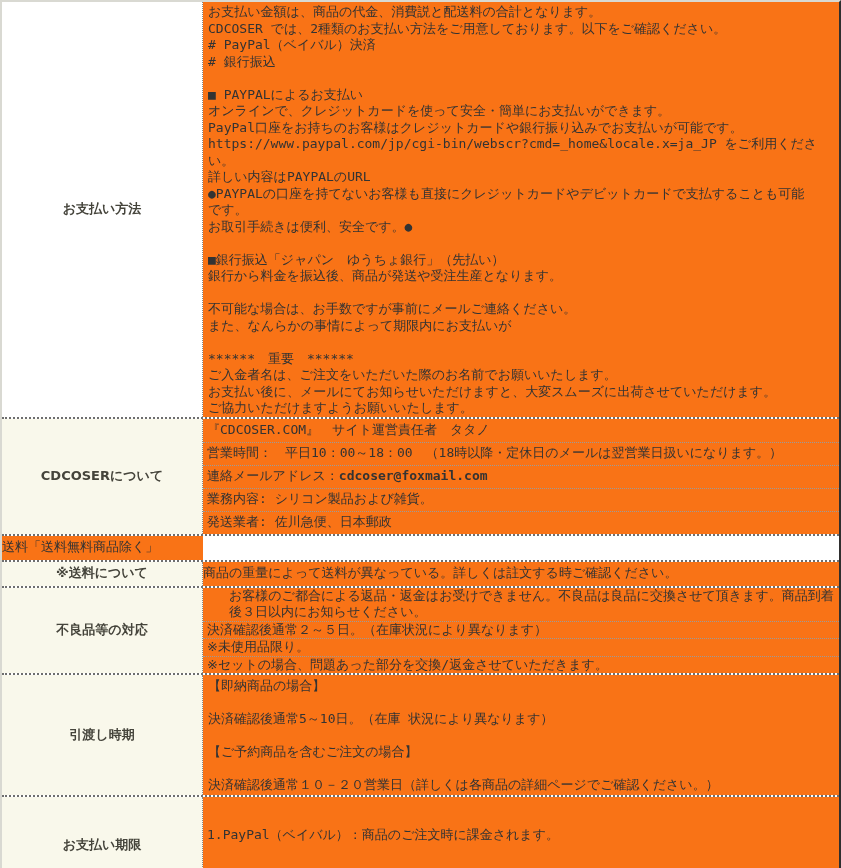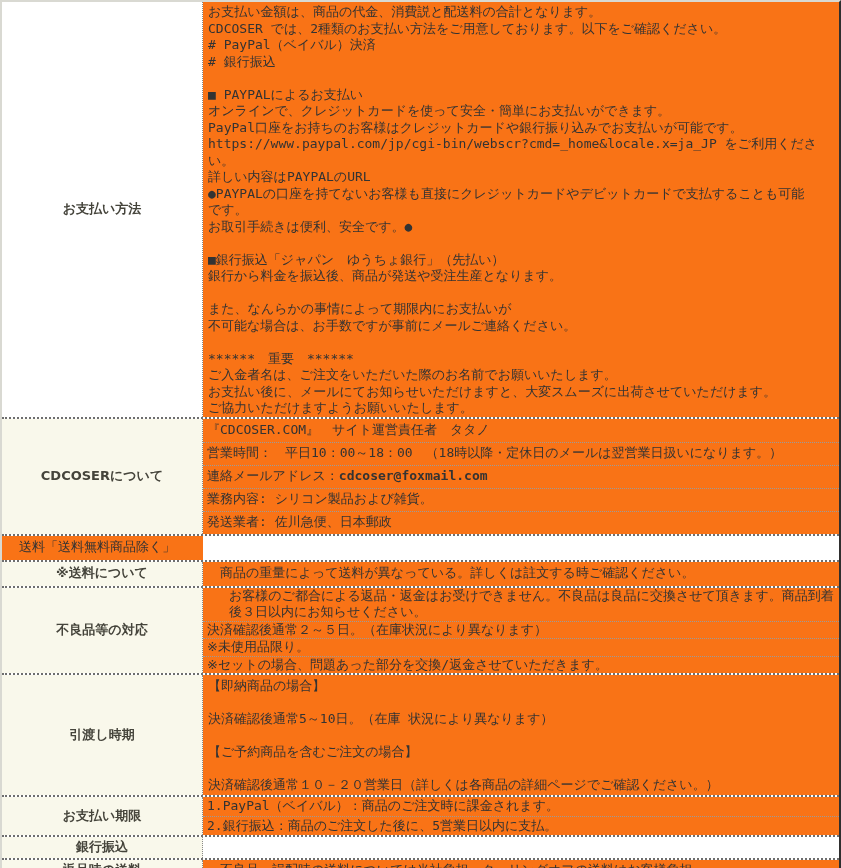--- a/index.html
+++ b/index.html
@@ -38,24 +38,24 @@
   .sub-row{
     padding:0 4px;
     display:flex;align-items:center;
     white-space:pre-wrap;
     box-sizing:border-box;
     word-break:break-all;
   }
   .s2 .sub-row{min-height:23px;}
   .s5 .sub-row{min-height:16px;}
   .s5 .sub-row:first-child{min-height:33px;margin-left:22px;}
-  .s7 .sub-row{min-height:19px;}
+  .s7 .sub-row{min-height:19px;margin-top:29px;}
   .single{
     display:flex;align-items:center;
-    padding:1px 17px;
+    padding:1px 0;
     white-space:pre-wrap;
     box-sizing:border-box;
     word-break:break-all;
   }
   .s1{min-height:396px;}
   .s3 .single,.s4 .single{min-height:24px;}
   .s6 .lines{padding-top:3px;}
   .s6{min-height:120px;}
   .s8 .single{min-height:20px;}
   .s9 .single{min-height:18px;}
@@ -80,22 +80,22 @@
         <div class="line">PayPal口座をお持ちのお客様はクレジットカードや銀行振り込みでお支払いが可能です。</div>
         <div class="line">https://www.paypal.com/jp/cgi-bin/webscr?cmd=_home&amp;locale.x=ja_JP をご利用ください。</div>
         <div class="line">詳しい内容はPAYPALのURL</div>
         <div class="line">●PAYPALの口座を持てないお客様も直接にクレジットカードやデビットカードで支払することも可能</div>
         <div class="line">です。</div>
         <div class="line">お取引手続きは便利、安全です。●</div>
         <div class="line"></div>
         <div class="line">■銀行振込「ジャパン　ゆうちょ銀行」（先払い）</div>
         <div class="line">銀行から料金を振込後、商品が発送や受注生産となります。</div>
         <div class="line"></div>
+        <div class="line">不可能な場合は、お手数ですが事前にメールご連絡ください。</div>
         <div class="line">また、なんらかの事情によって期限内にお支払いが</div>
-        <div class="line">不可能な場合は、お手数ですが事前にメールご連絡ください。</div>
         <div class="line"></div>
         <div class="line">******　重要　******</div>
         <div class="line">ご入金者名は、ご注文をいただいた際のお名前でお願いいたします。</div>
         <div class="line">お支払い後に、メールにてお知らせいただけますと、大変スムーズに出荷させていただけます。</div>
         <div class="line">ご協力いただけますようお願いいたします。</div>
       </div>
   </div>
 
   <div class="section s2">
     <div class="label-cell">CDCOSERについて</div>

